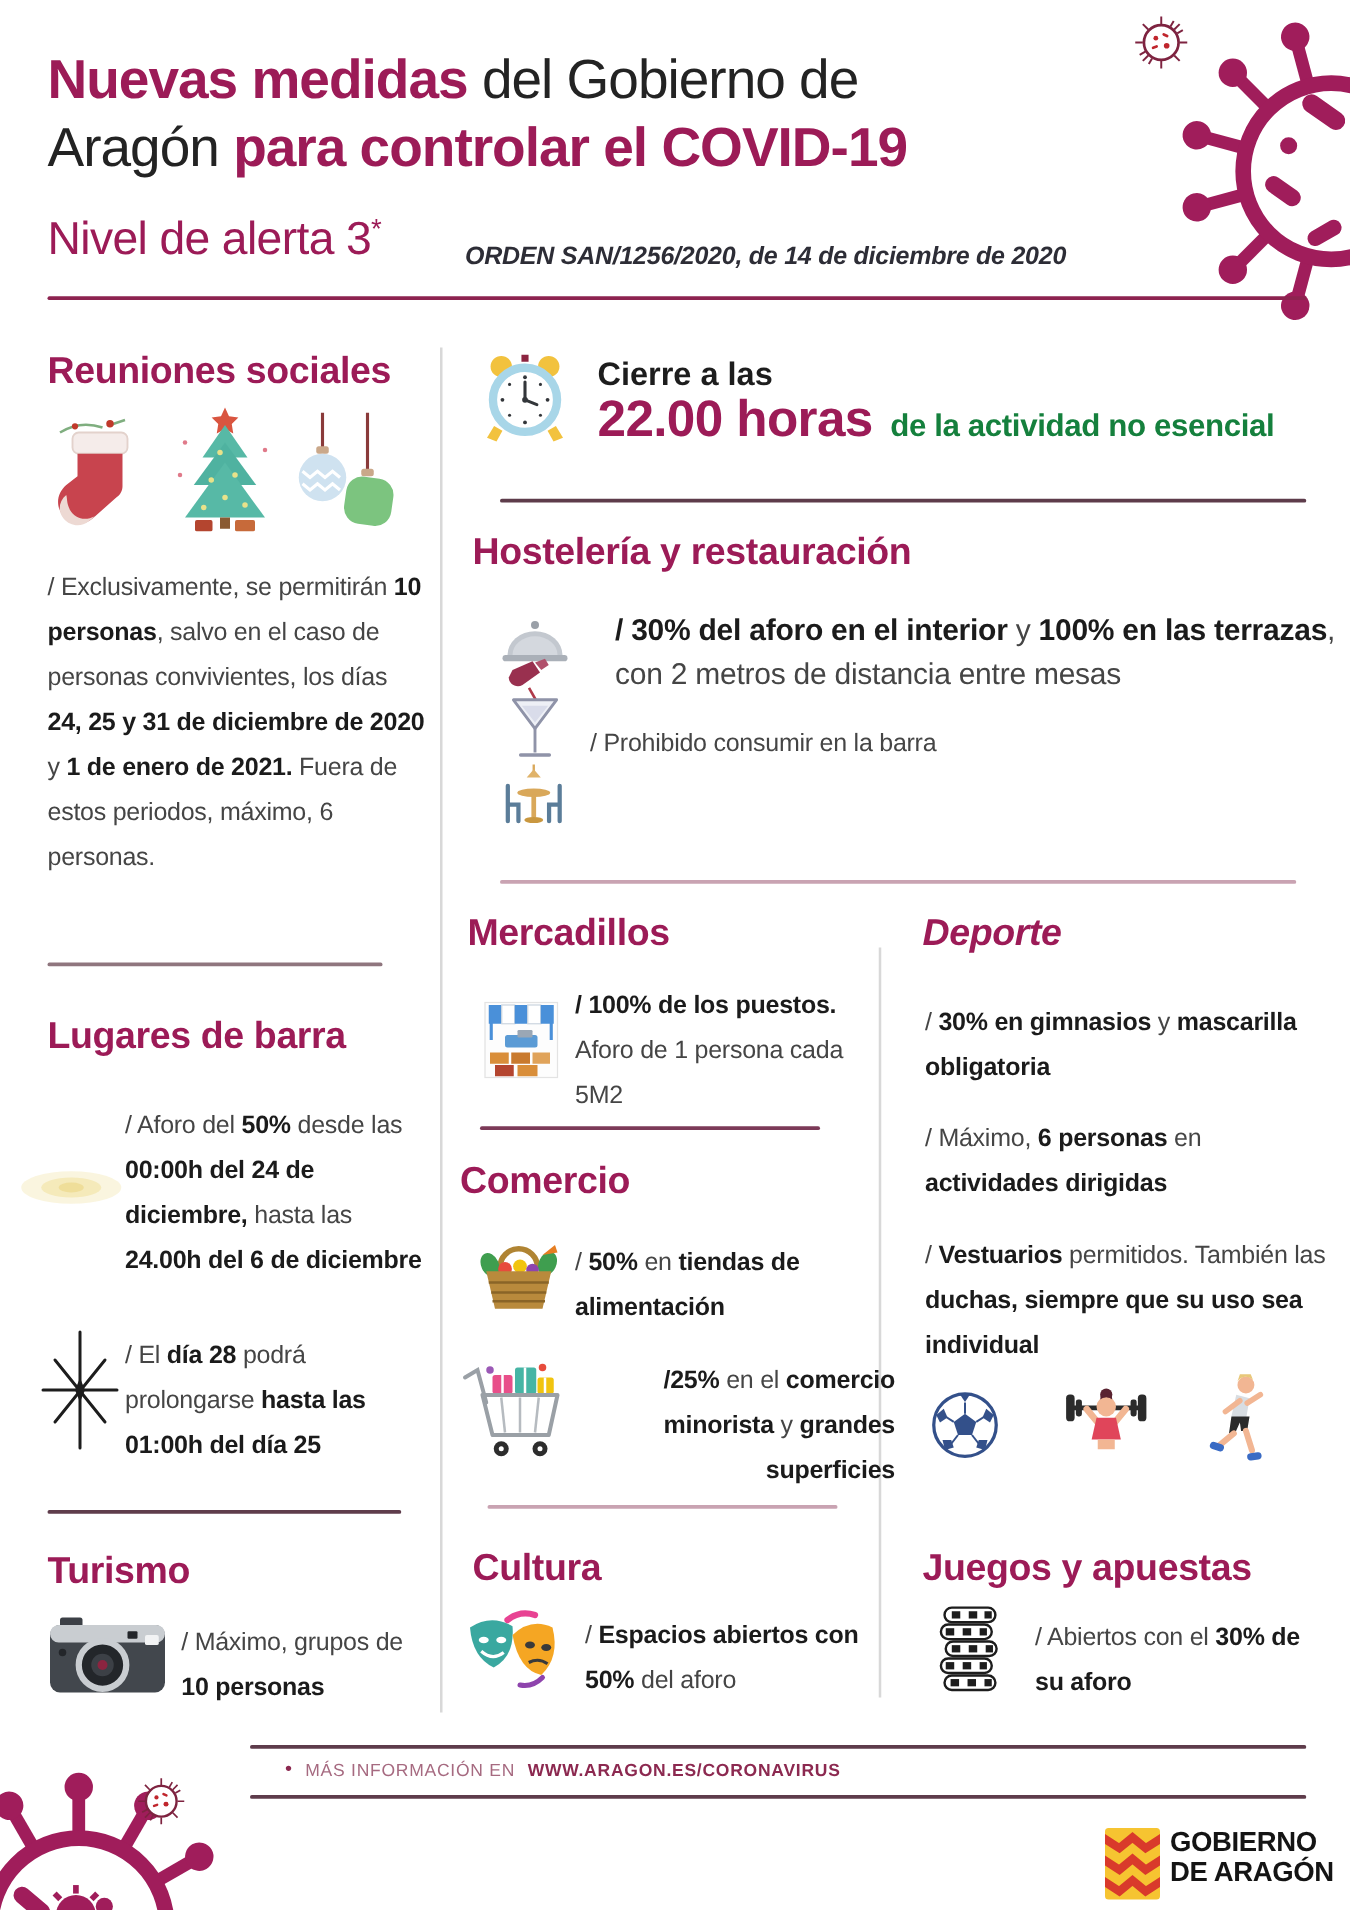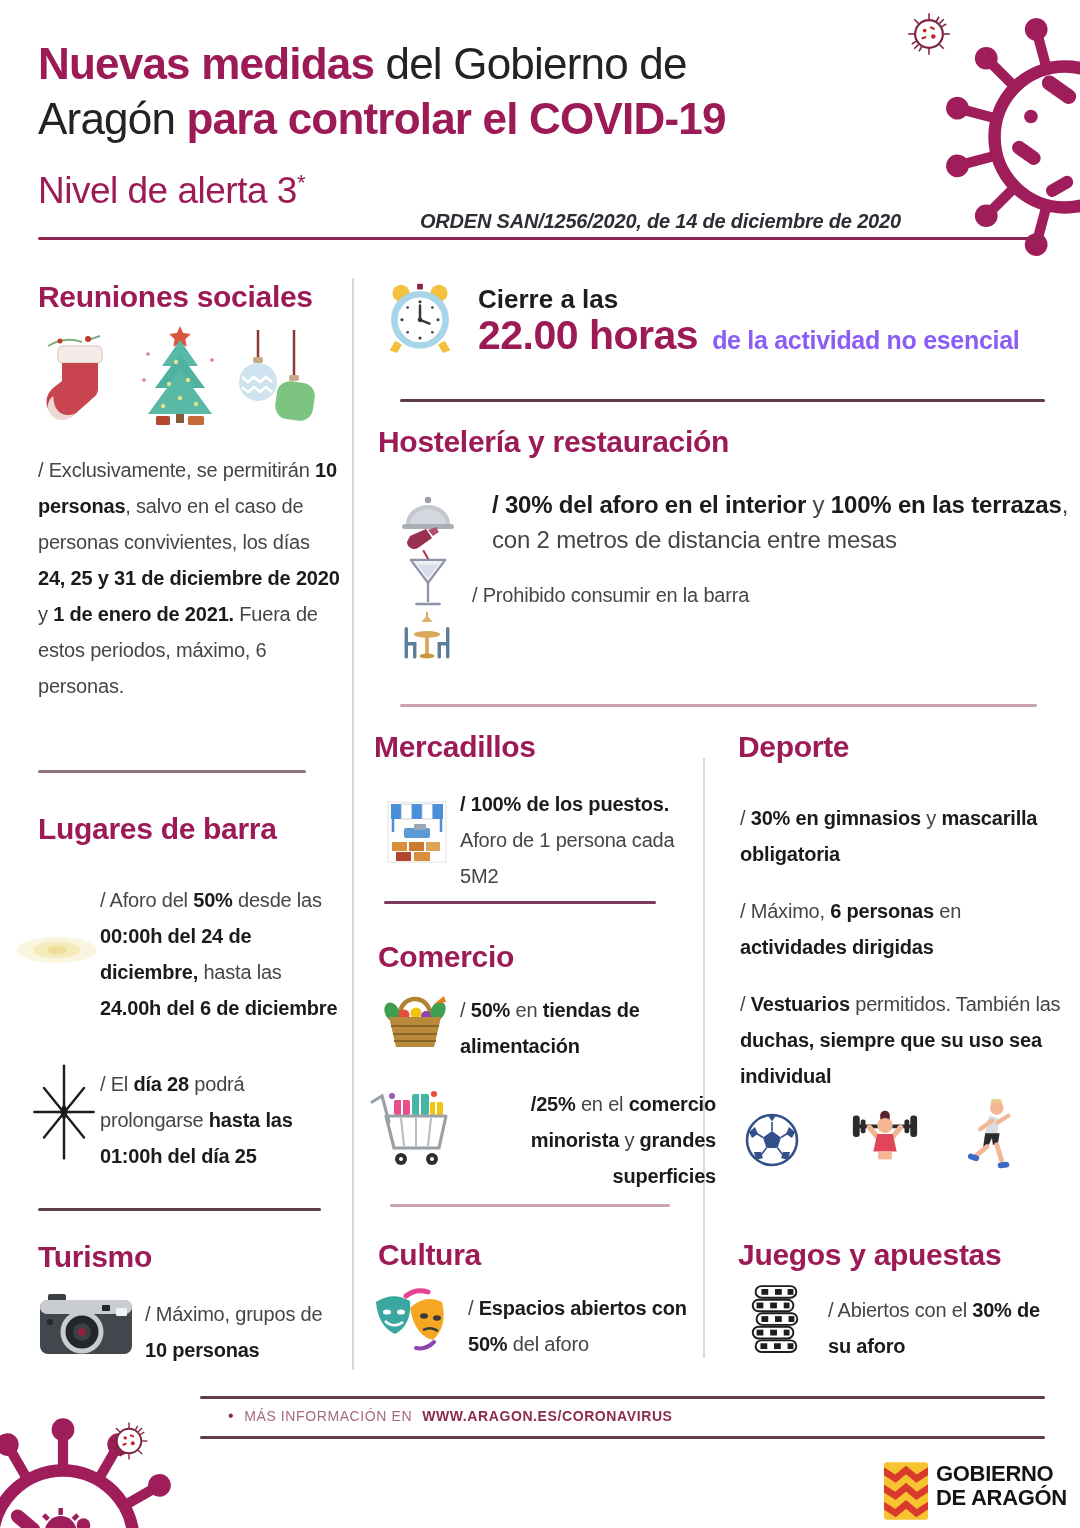--- a/index.html
+++ b/index.html
@@ -23,21 +23,21 @@
   
   .title{font-size:44px;line-height:55px;font-weight:400;color:#232323;letter-spacing:-.8px;}
   .title .t-acc{color:var(--acc);font-weight:700;}
   .alert{font-size:37px;color:var(--acc);font-weight:400;letter-spacing:-.5px;}
   .alert sup{font-size:22px;}
   .order{font-size:20px;font-style:italic;font-weight:700;color:#2d2d36;letter-spacing:-.2px;}
   
   .closure-prefix{font-size:26px;font-weight:700;color:#1d1d1d;}
   .closure-row{display:flex;align-items:baseline;gap:14px;}
   .closure-time{font-size:41px;font-weight:700;color:var(--acc);letter-spacing:-.5px;}
-  .closure-suffix{font-size:25px;font-weight:700;color:#8b5cf6;letter-spacing:-.3px;}
+  .closure-suffix{font-size:25px;font-weight:700;color:#15803d;letter-spacing:-.3px;}
   
   .finfo{display:flex;align-items:center;gap:10px;font-size:14px;letter-spacing:.6px;}
   .finfo .bullet{color:#8c2950;font-size:16px;}
   .finfo .pref{color:#a66a80;font-weight:400;}
   .finfo .link{color:#8c2950;font-weight:700;cursor:pointer;}
   .logo{display:flex;align-items:flex-start;gap:8px;}
   .logo-text{font-size:22px;line-height:24px;font-weight:700;color:#141414;letter-spacing:-.3px;}
 </style>
 </head>
 <body>
@@ -125,21 +125,21 @@
   </svg>
 
   <div class="abs title" style="left:38px;top:36px;width:860px;">
     <span class="t-acc">Nuevas medidas</span><span> del Gobierno de</span><br>
     <span>Aragón </span><span class="t-acc">para controlar el COVID-19</span>
   </div>
 
   <div class="abs alert" style="left:38px;top:170px;">
     <span>Nivel de alerta 3</span><sup>*</sup>
   </div>
-  <div class="abs order" style="left:372px;top:210px;margin-left:48px;">ORDEN SAN/1256/2020, de 14 de diciembre de 2020</div>
+  <div class="abs order" style="left:372px;top:194px;">ORDEN SAN/1256/2020, de 14 de diciembre de 2020</div>
 
   <div class="hline" style="left:38px;top:237px;width:1007px;height:3px;background:#8d2350;"></div>
 
   <div class="abs sec-title" style="left:38px;top:280px;">Reuniones sociales</div>
 
   <svg class="abs" style="left:38px;top:330px;" width="82" height="104" viewBox="0 0 82 104">
     <g stroke="#7fae7f" stroke-width="2" fill="none">
       <path d="M10 16 Q26 6 44 12"></path>
         <path d="M50 10 l12 -4"></path>
     </g>
@@ -319,21 +319,21 @@
       <rect x="25" y="44" width="15" height="9" fill="#c97a2e"></rect>
       <rect x="42" y="44" width="14" height="9" fill="#e0a35a"></rect>
       <rect x="12" y="54" width="15" height="9" fill="#b4452f"></rect>
       <rect x="30" y="54" width="16" height="9" fill="#d98e3a"></rect>
     </g>
   </svg>
   <div class="abs body-text" style="left:460px;top:786px;width:250px;"><span class="b">/ 100% de los puestos.</span><span> Aforo de 1 persona cada 5M2</span></div>
 
   <div class="hline" style="left:384px;top:901px;width:272px;height:2.5px;background:#7c3a58;"></div>
 
-  <div class="abs sec-title" style="left:378px;top:928px;margin-top:12px;">Comercio</div>
+  <div class="abs sec-title" style="left:368px;top:928px;">Comercio</div>
 
   <svg class="abs" style="left:378px;top:986px;" width="74" height="70" viewBox="0 0 74 70">
     <path d="M22 28 a15 15 0 0 1 30 0" stroke="#b08433" stroke-width="4.5" fill="none"></path>
     <g fill="#3f9e4f">
       <ellipse cx="14" cy="26" rx="7" ry="10" transform="rotate(-25 14 26)"></ellipse>
       <ellipse cx="60" cy="25" rx="7" ry="10" transform="rotate(25 60 25)"></ellipse>
     </g>
     <path d="M56 18 l10 -8 2 6 z" fill="#e67e22"></path>
     <circle cx="26" cy="29" r="5.5" fill="#e74c3c"></circle>
     <circle cx="38" cy="27" r="5.5" fill="#f1c40f"></circle>
@@ -391,21 +391,21 @@
     <path d="M15 35 q9 8 18 1" stroke="#ffffff" stroke-width="2.5" fill="none"></path>
     <path d="M40 22 q15 -14 32 -6 q6 24 -9 38 q-18 -4 -23 -32 z" fill="#f5a623"></path>
     <ellipse cx="54" cy="30" rx="4" ry="2.8" fill="#3a3a3a"></ellipse>
     <ellipse cx="67" cy="32" rx="4" ry="2.8" fill="#3a3a3a"></ellipse>
     <path d="M53 44 q8 -4 15 1" stroke="#3a3a3a" stroke-width="2.5" fill="none"></path>
     <path d="M36 10 q10 -8 22 -4" stroke="#e84393" stroke-width="5" fill="none" stroke-linecap="round"></path>
     <path d="M64 56 q-8 8 -18 6" stroke="#8e44ad" stroke-width="4" fill="none" stroke-linecap="round"></path>
   </svg>
   <div class="abs body-text" style="left:468px;top:1290px;width:245px;"><span>/ </span><span class="b">Espacios abiertos con 50%</span><span> del aforo</span></div>
 
-  <div class="abs sec-title" style="left:738px;top:730px;">Deporte</div>
+  <div class="abs sec-title" style="left:738px;top:730px;font-style:italic;">Deporte</div>
 
   <div class="abs body-text" style="left:740px;top:800px;width:320px;"><span>/ </span><span class="b">30% en gimnasios</span><span> y </span><span class="b">mascarilla obligatoria</span></div>
   <div class="abs body-text" style="left:740px;top:893px;width:320px;"><span>/ Máximo, </span><span class="b">6 personas</span><span> en </span><span class="b">actividades dirigidas</span></div>
   <div class="abs body-text" style="left:740px;top:986px;width:325px;"><span>/ </span><span class="b">Vestuarios</span><span> permitidos. También las </span><span class="b">duchas, siempre que su uso sea individual</span></div>
 
   <svg class="abs" style="left:744px;top:1112px;" width="56" height="56" viewBox="0 0 56 56">
     <circle cx="28" cy="28" r="25" fill="#ffffff" stroke="#33508a" stroke-width="2.6"></circle>
     <path d="M28 19 l9 6.5 -3.4 10.5 h-11.2 L19 25.5 Z" fill="#33508a"></path>
     <g fill="#33508a">
       <path d="M24 3.5 l8 0 -4 6 z"></path>

